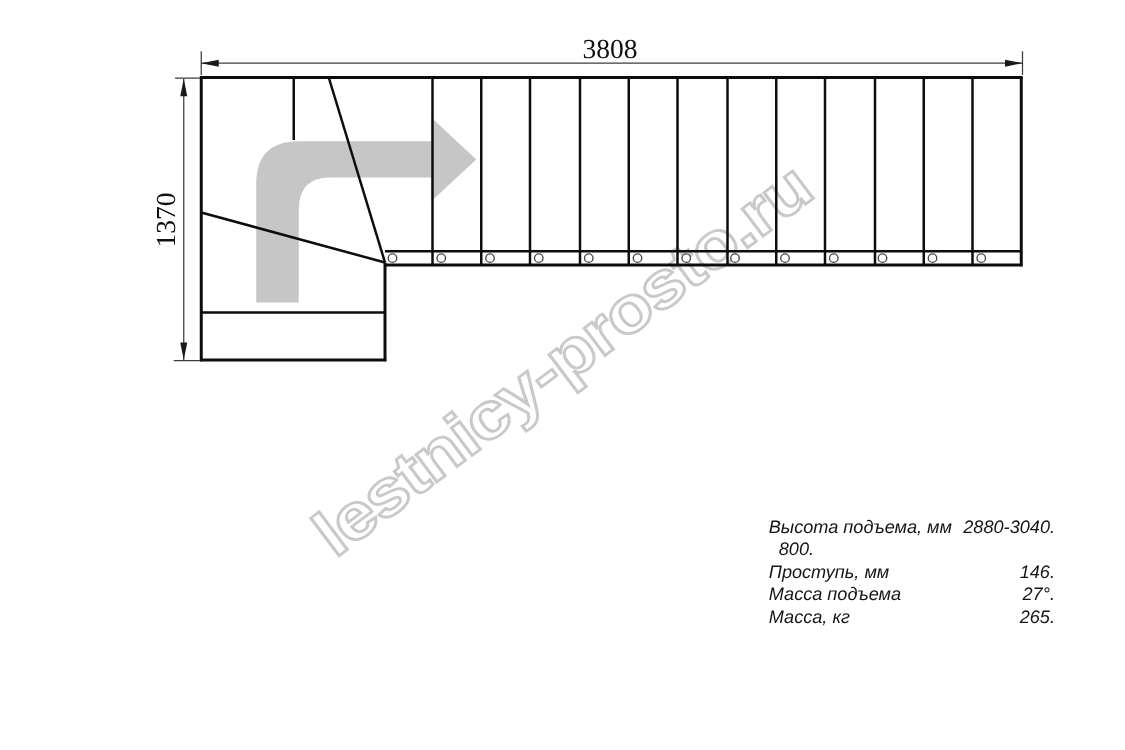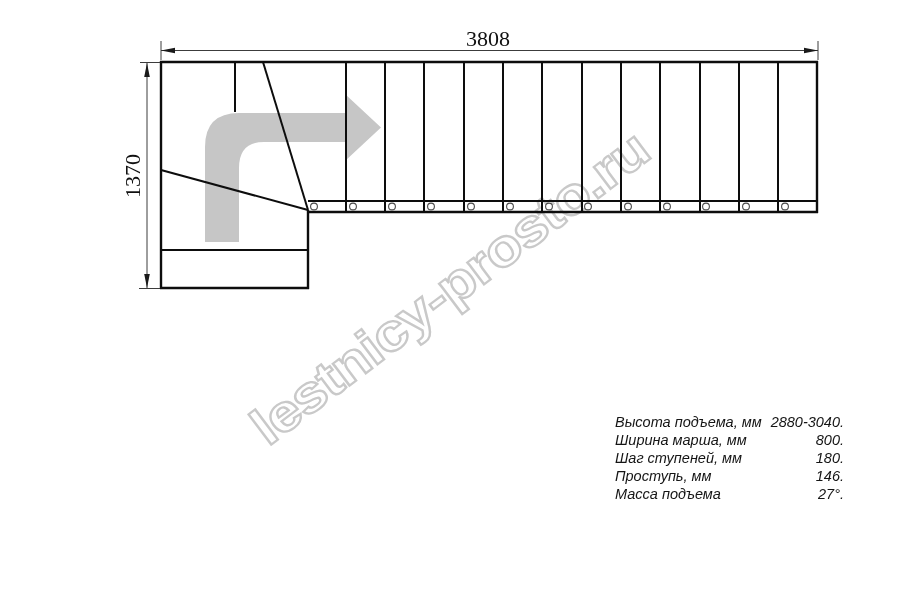--- a/index.html
+++ b/index.html
@@ -99,29 +99,28 @@
       <text class="dim-text" transform="translate(140,176) rotate(-90)" text-anchor="middle">1370</text>
     </g>
   </svg>
 
   <div class="specs">
     <div class="spec-row">
       <span class="spec-label">Высота подъема, мм</span>
       <span class="spec-value">2880-3040.</span>
     </div>
     <div class="spec-row">
-      <span class="spec-label">Ширина марша, мм</span>
       <span class="spec-value">800.</span>
-    </div>
-    <div class="spec-row">
-      <span class="spec-label">Шаг ступеней, мм</span>
-      <span class="spec-value">180.</span>
     </div>
     <div class="spec-row">
       <span class="spec-label">Проступь, мм</span>
       <span class="spec-value">146.</span>
     </div>
     <div class="spec-row">
       <span class="spec-label">Масса подъема</span>
       <span class="spec-value">27°.</span>
     </div>
+    <div class="spec-row">
+      <span class="spec-label">Масса, кг</span>
+      <span class="spec-value">265.</span>
+    </div>
   </div>
 </div>
 
 </body></html>

